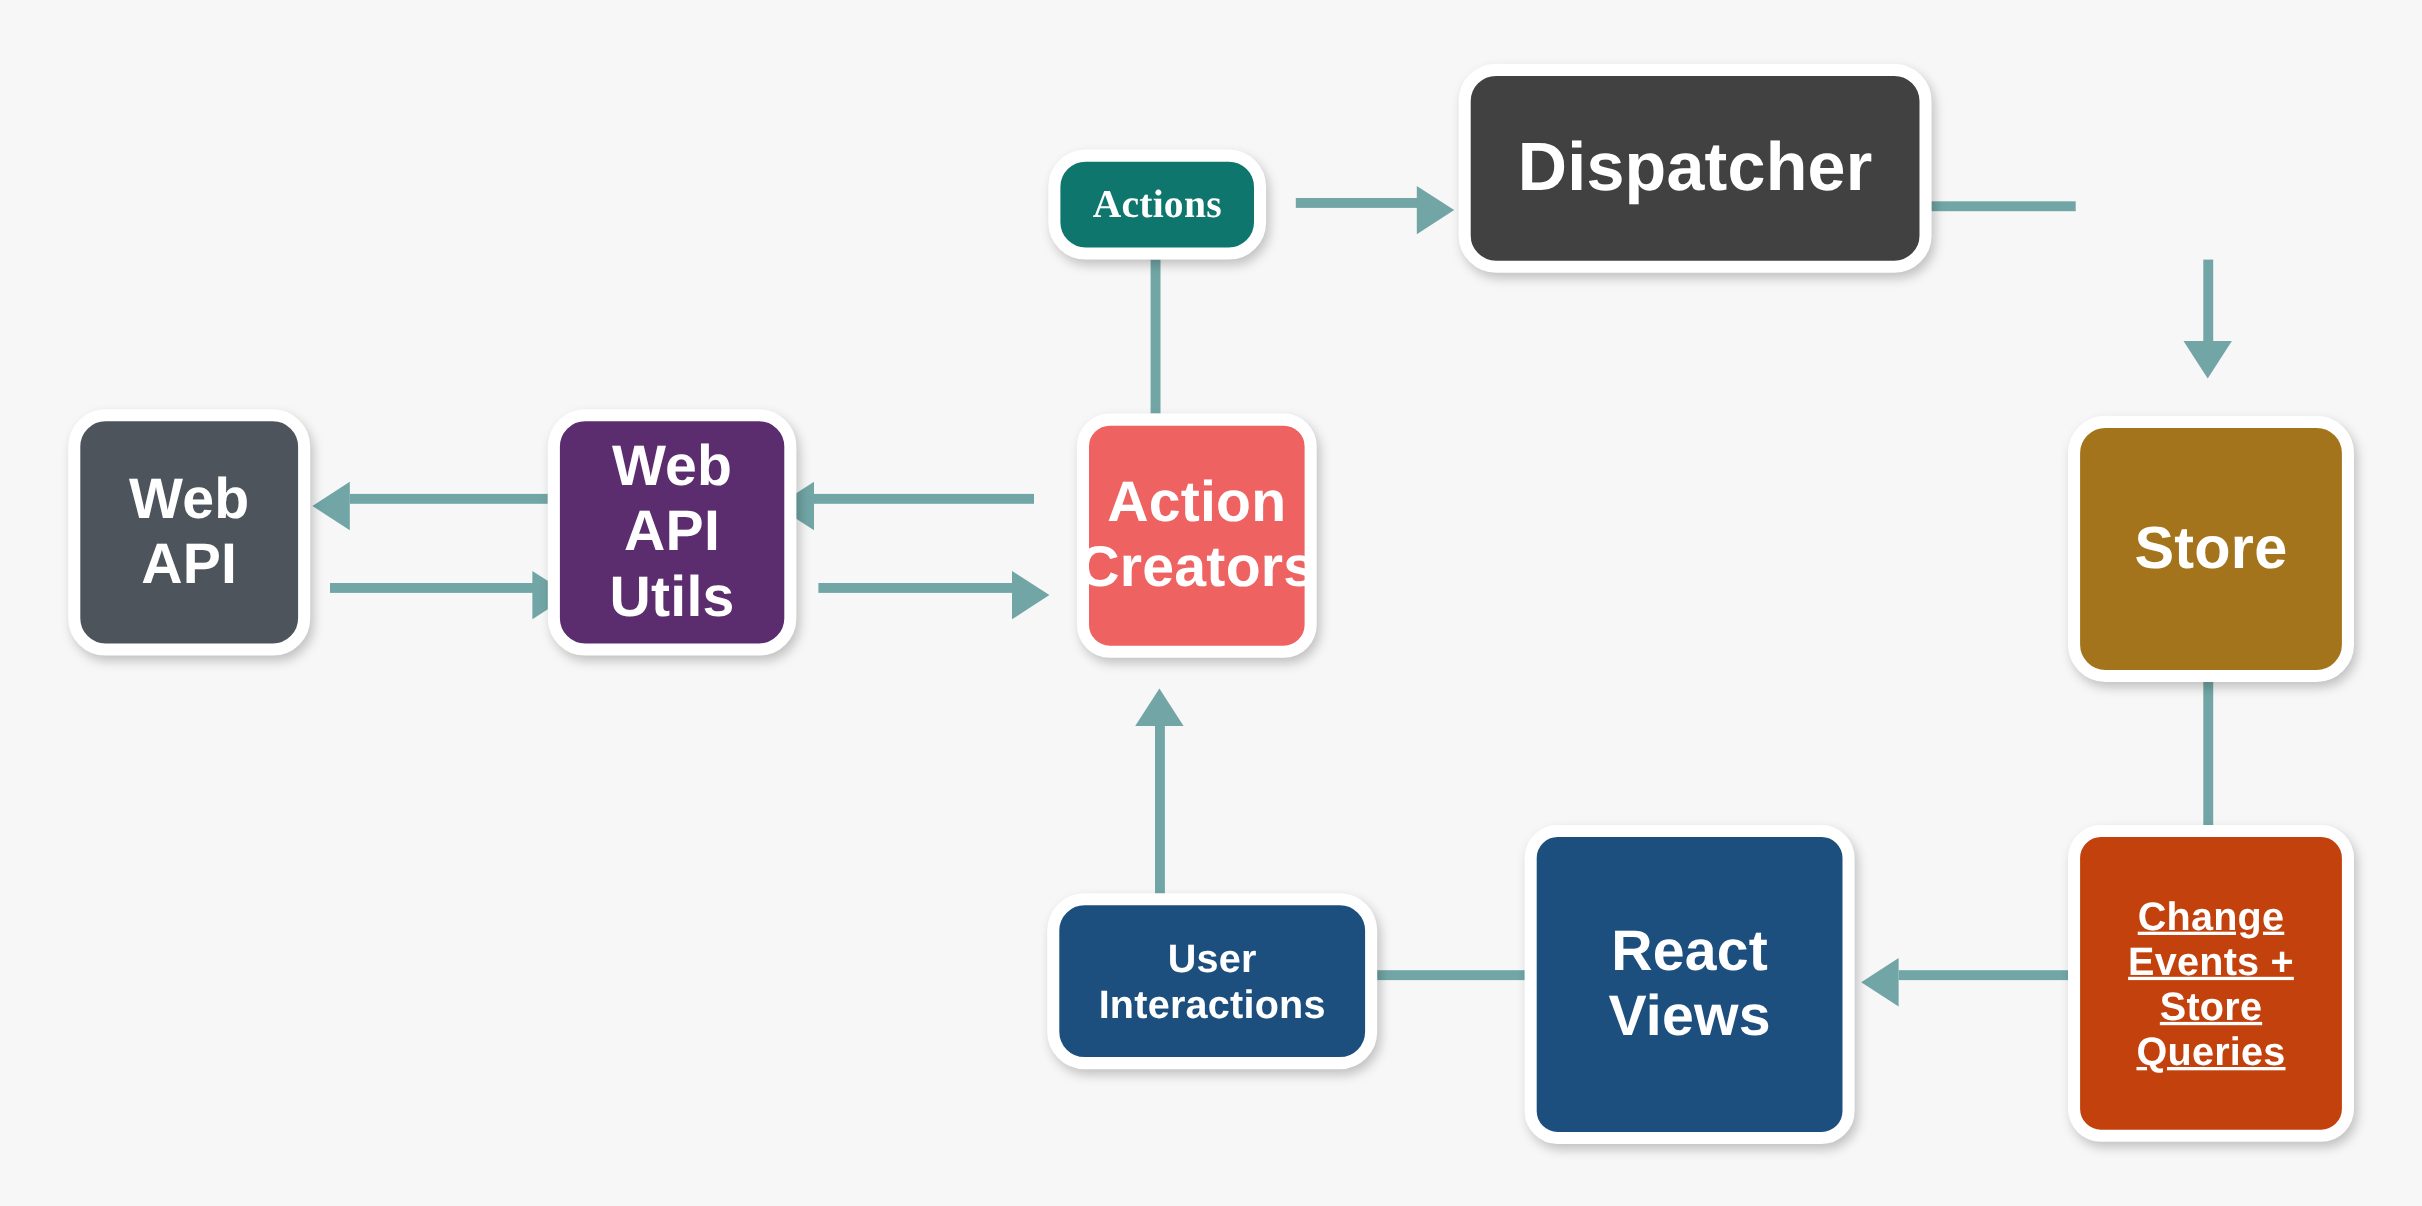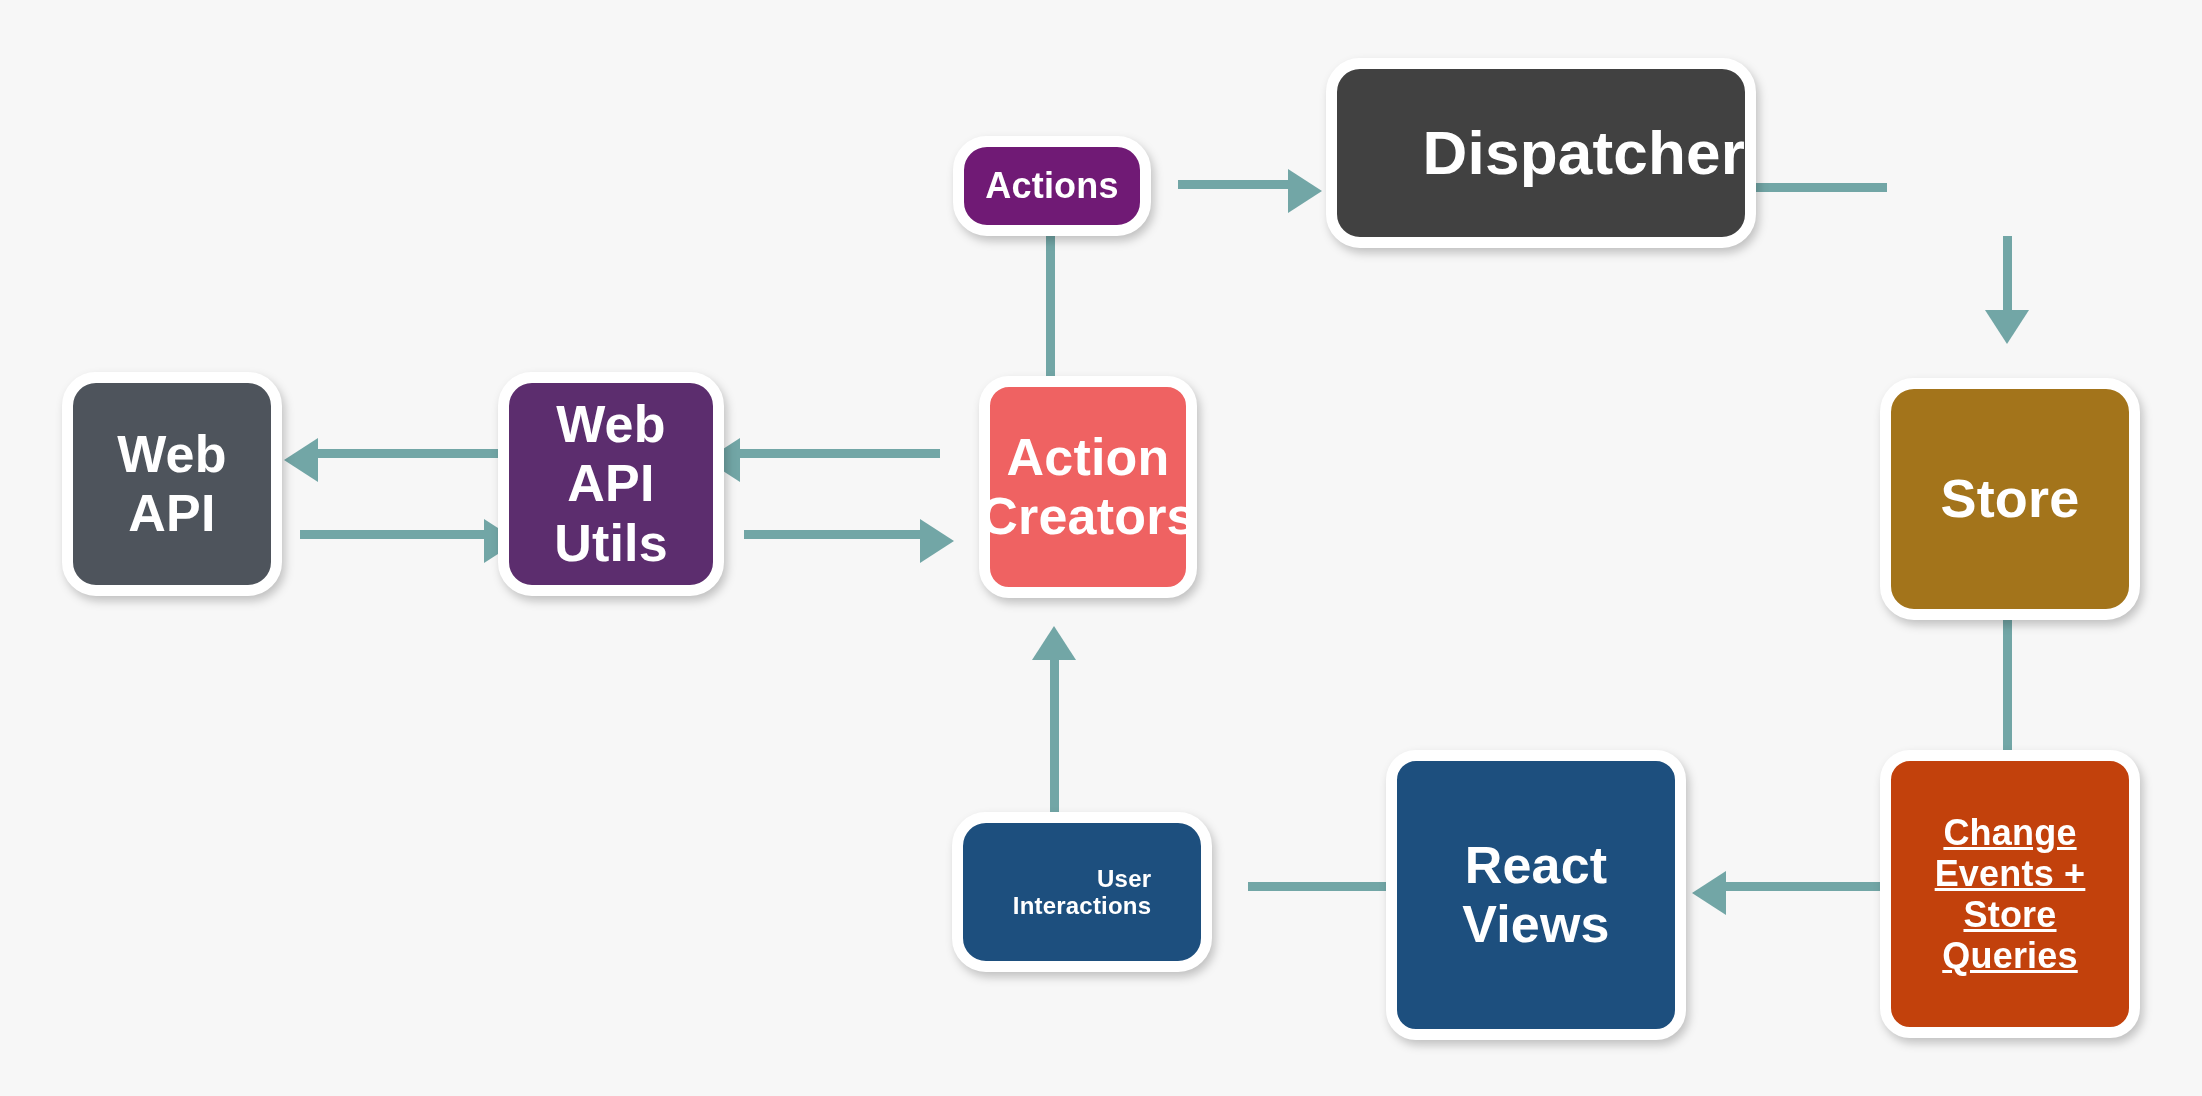--- a/index.html
+++ b/index.html
@@ -42,21 +42,21 @@
   
   #node-web-api        { left: 62px;   top: 372px;  width: 220px; height: 224px;  font-size: 52px; background:#4e545c; border-radius: 34px; }
   #node-web-api-utils  { left: 498px;  top: 372px;  width: 226px; height: 224px;  font-size: 52px; background:#5c2d6e; border-radius: 34px; }
   #node-action-creators{ left: 946px;  top: 376px;  width: 218px; height: 222px;  font-size: 52px; background:#ef6262; border-radius: 30px; margin-left: 33px; }
   #node-actions        { left: 953px;  top: 136px;  width: 198px; height: 100px;  font-size: 36px; background:#ef6262; border-radius: 34px; }
   #node-dispatcher     { left: 1326px; top: 58px;   width: 430px; height: 190px;  font-size: 62px; background:#414141; border-radius: 34px; }
   #node-callbacks      { left: 1880px; top: 138px;  width: 260px; height: 100px;  font-size: 36px; background:#a3741b; border-radius: 34px; }
   #node-store          { left: 1880px; top: 378px;  width: 260px; height: 242px;  font-size: 54px; background:#a3741b; border-radius: 34px; }
   #node-change-events  { left: 1880px; top: 750px;  width: 260px; height: 288px;  font-size: 36px; background:#15601f; border-radius: 30px; }
   #node-react-views    { left: 1386px; top: 750px;  width: 300px; height: 290px;  font-size: 52px; background:#1d4f7e; border-radius: 30px; }
-  #node-user-inter     { left: 952px;  top: 812px;  width: 260px; height: 160px;  font-size: 24px; background:#1d4f7e; border-radius: 34px; text-align: right; }
+  #node-user-inter     { left: 952px;  top: 812px;  width: 300px; height: 160px;  font-size: 36px; background:#1d4f7e; border-radius: 34px; }
 
   
   .conn {
     position: absolute;
     background: #72a6a6;
     z-index: 1;
   }
   .conn.h { height: 9px; }
   .conn.v { width: 9px; }
 
@@ -147,25 +147,25 @@
   <div class="node" id="node-web-api-utils" style="background: rgb(92, 45, 110);">
     <span>Web
 API Utils</span>
   </div>
 
   <div class="node" id="node-action-creators" style="background: rgb(239, 98, 98);">
     <span>Action
 Creators</span>
   </div>
 
-  <div class="node" id="node-actions" style="background: #701a75;">
+  <div class="node" id="node-actions" style="background: #0f766e; font-family: Liberation Serif, serif;">
     <span>Actions</span>
   </div>
 
-  <div class="node" id="node-dispatcher" style="background: rgb(65, 65, 65); justify-content: flex-end;">
+  <div class="node" id="node-dispatcher" style="background: rgb(65, 65, 65);">
     <span>Dispatcher</span>
   </div>
 
 
   <div class="node" id="node-store" style="background: rgb(163, 116, 27);">
     <span>Store</span>
   </div>
 
   <div class="node" id="node-change-events" style="background: #c2410c; text-decoration: underline;">
     <span>Change

